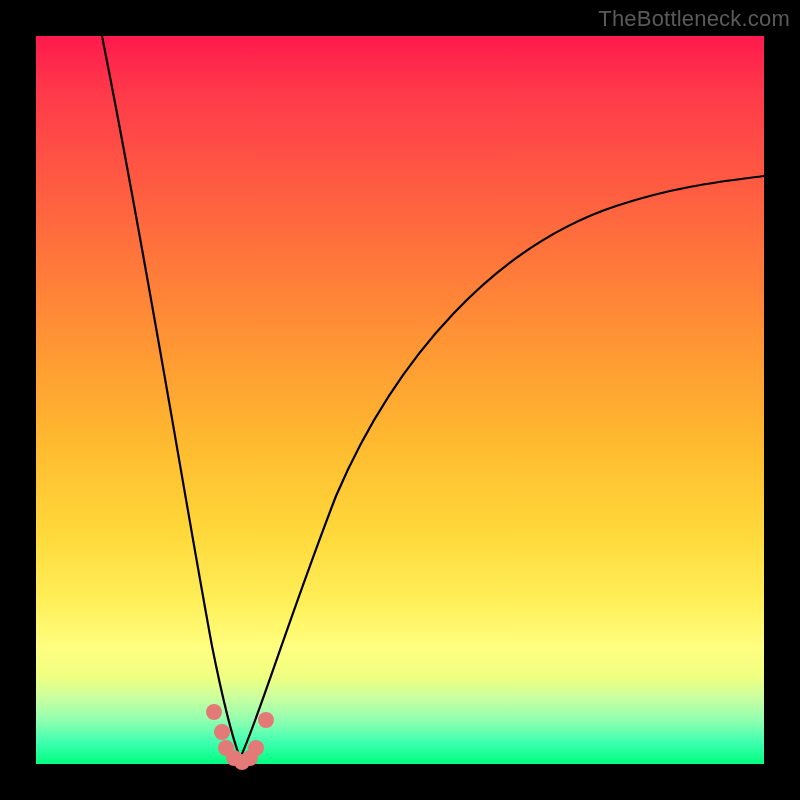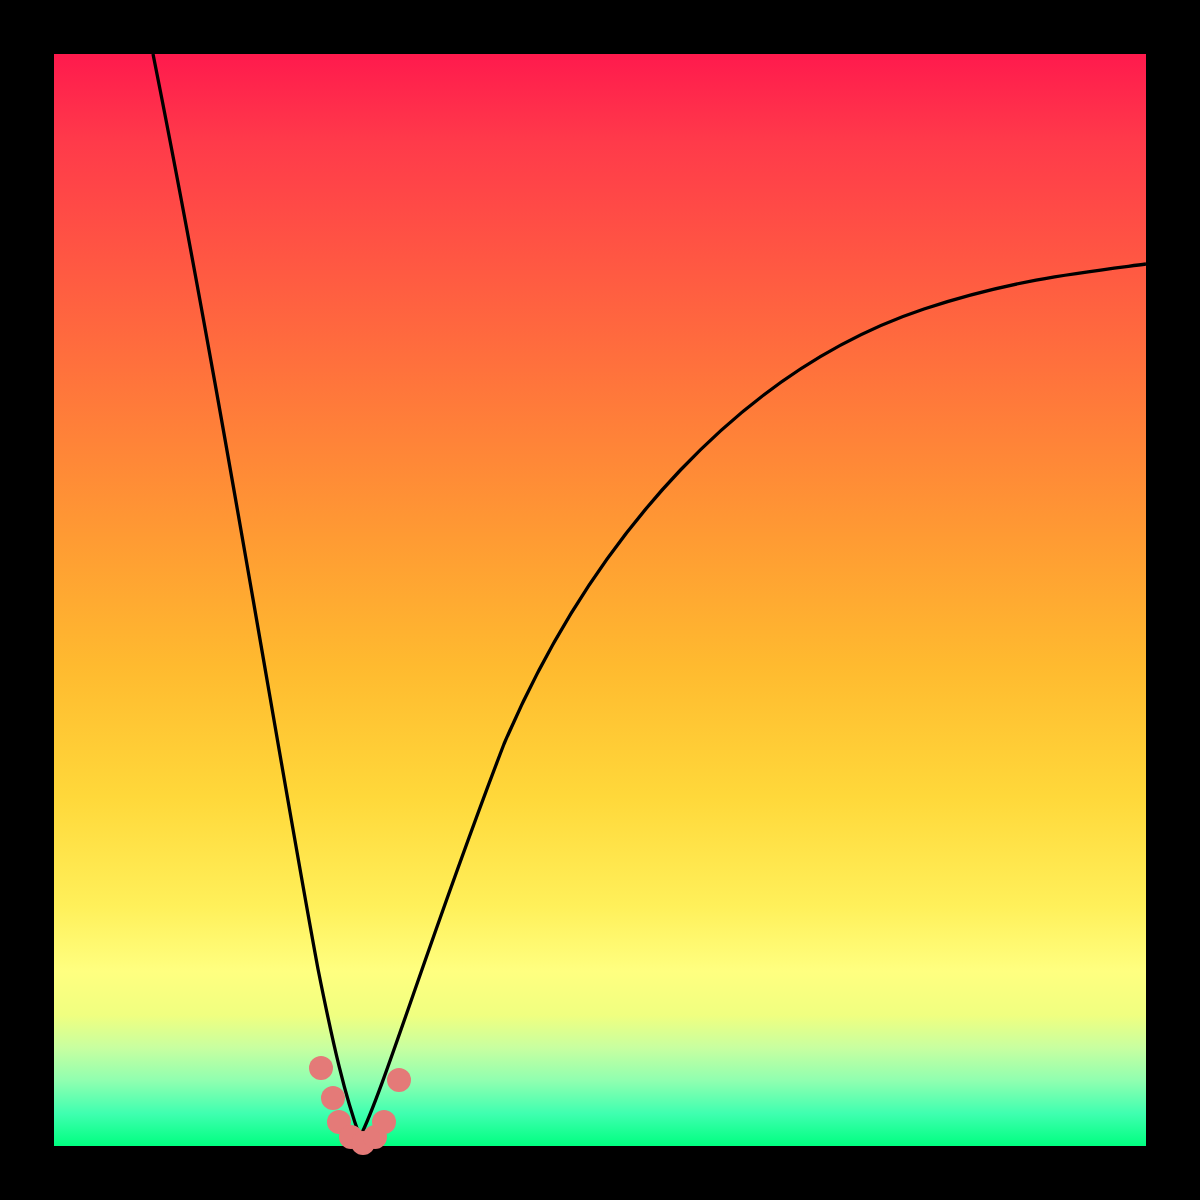--- a/index.html
+++ b/index.html
@@ -89,14 +89,15 @@
         <div class="dot" style="left: 190px; top: 712px;"></div>
         <div class="dot" style="left: 198px; top: 722px;"></div>
         <div class="dot" style="left: 206px; top: 726px;"></div>
         <div class="dot" style="left: 214px; top: 722px;"></div>
         <div class="dot" style="left: 220px; top: 712px;"></div>
         <div class="dot" style="left: 230px; top: 684px;"></div>
       </div>
 
   </div>
 
+  <div class="watermark">TheBottleneck.com</div>
 
 </div>
 
 </body></html>

